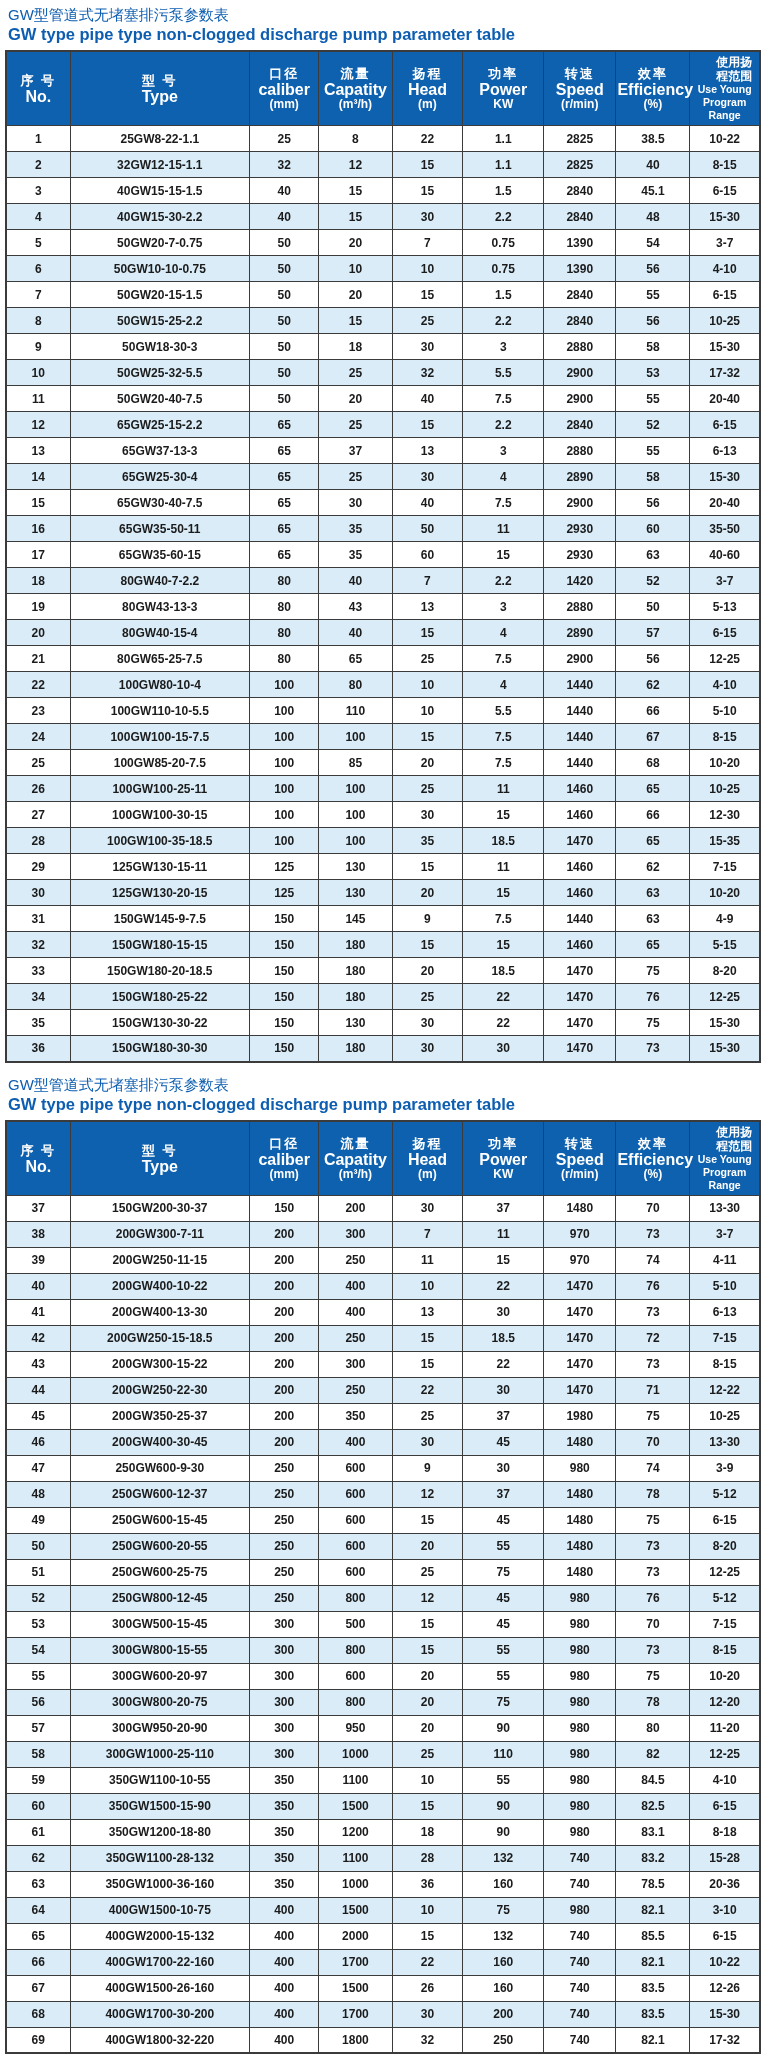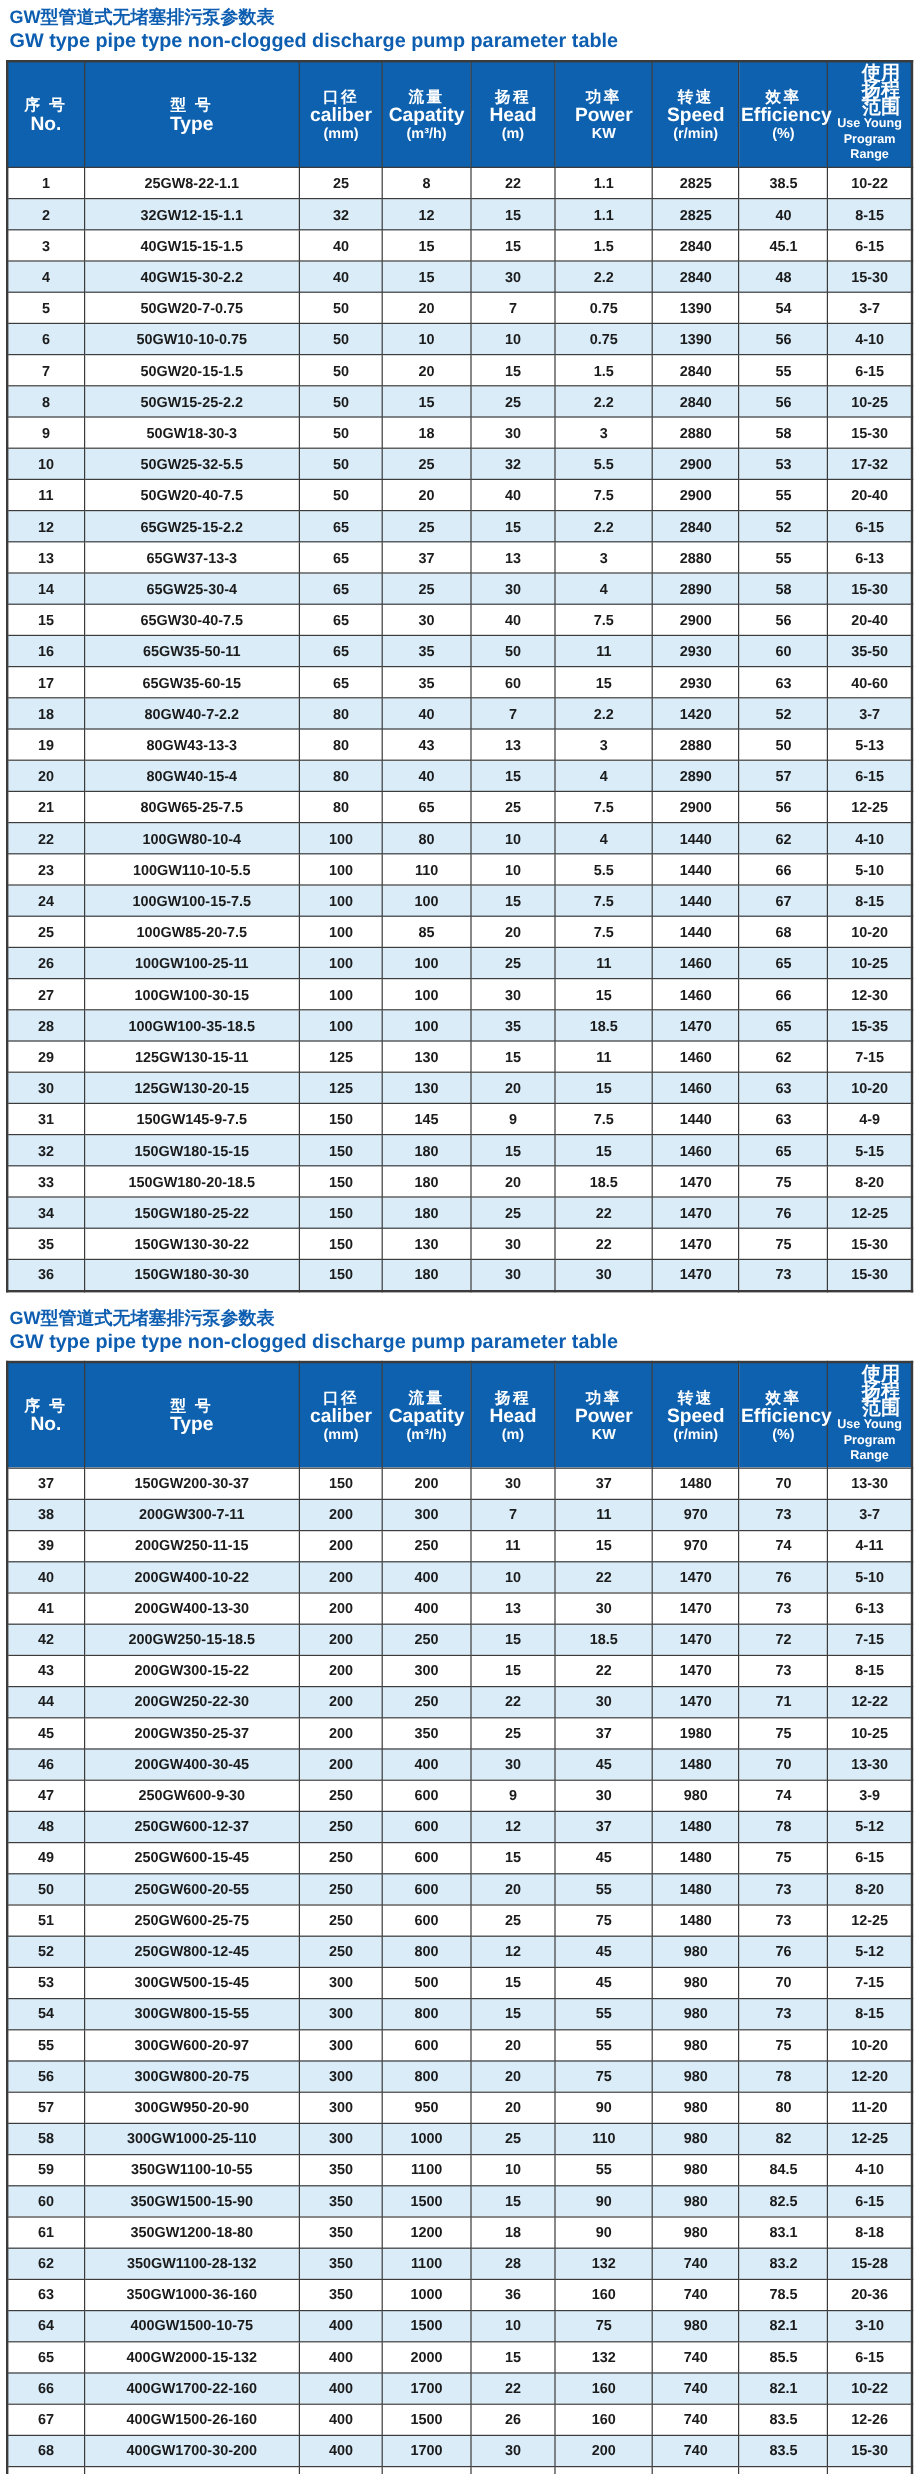--- a/index.html
+++ b/index.html
@@ -13,21 +13,21 @@
   body{
     width:766px;
     font-family:"Liberation Sans","DejaVu Sans",sans-serif;
     -webkit-font-smoothing:antialiased;
   }
   .page{padding:2px 5px 6px 5px;}
   .table-section{margin:0 0 12px 0;}
   .title-zh{
     color:var(--title);
     font-size:15px;
-    font-weight:bold;
+    font-weight:normal;
     line-height:19px;
     margin:3px 3px 0 3px;
   }
   .title-en{
     color:var(--title);
     font-size:16.5px;
     font-weight:bold;
     line-height:21px;
     margin:0 3px 5px 3px;
   }
@@ -41,21 +41,21 @@
   thead th{
     background:var(--header-bg);
     color:#fff;
     padding:3px 1px;
     vertical-align:middle;
     height:47px;
   }
   .h-zh{font-size:13px;font-weight:bold;letter-spacing:2px;line-height:16px;}
   .h-en{font-size:16px;font-weight:bold;line-height:15px;letter-spacing:0;}
   .h-unit{font-size:12px;font-weight:bold;line-height:14px;}
-  th.col-8 .h-zh{font-size:16px;letter-spacing:0;line-height:14px;padding-left:19px;}
+  th.col-8 .h-zh{font-size:12px;letter-spacing:0;line-height:14px;padding-left:19px;}
   th.col-8 .h-en{font-size:10.5px;line-height:13px;}
   th.col-8 .h-unit{font-size:10.5px;line-height:13px;}
   tbody td{
     height:26px;
     text-align:center;
     vertical-align:middle;
     font-size:12px;
     font-weight:bold;
     color:#1b1b1b;
     padding:0 2px;

